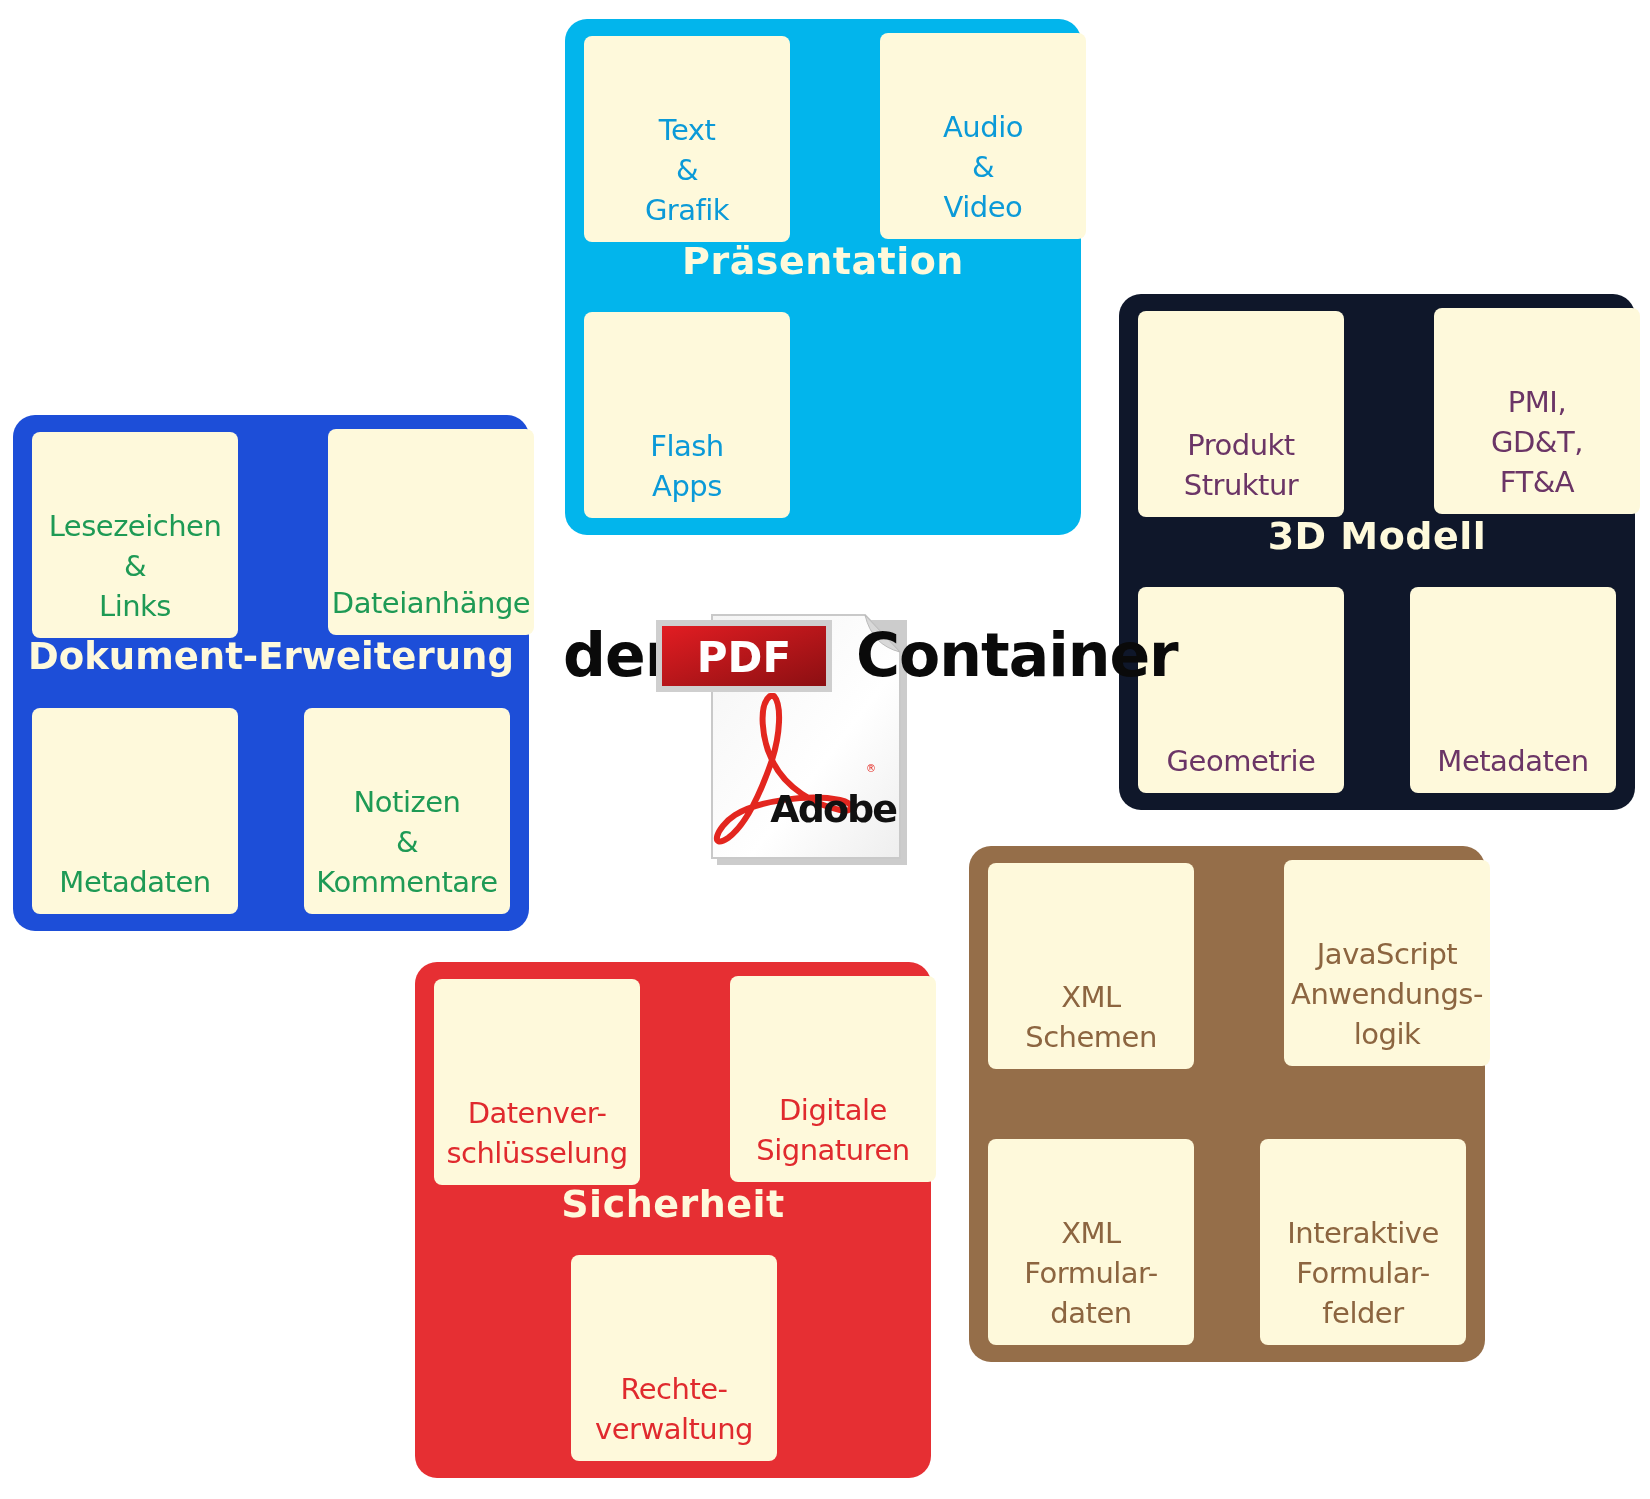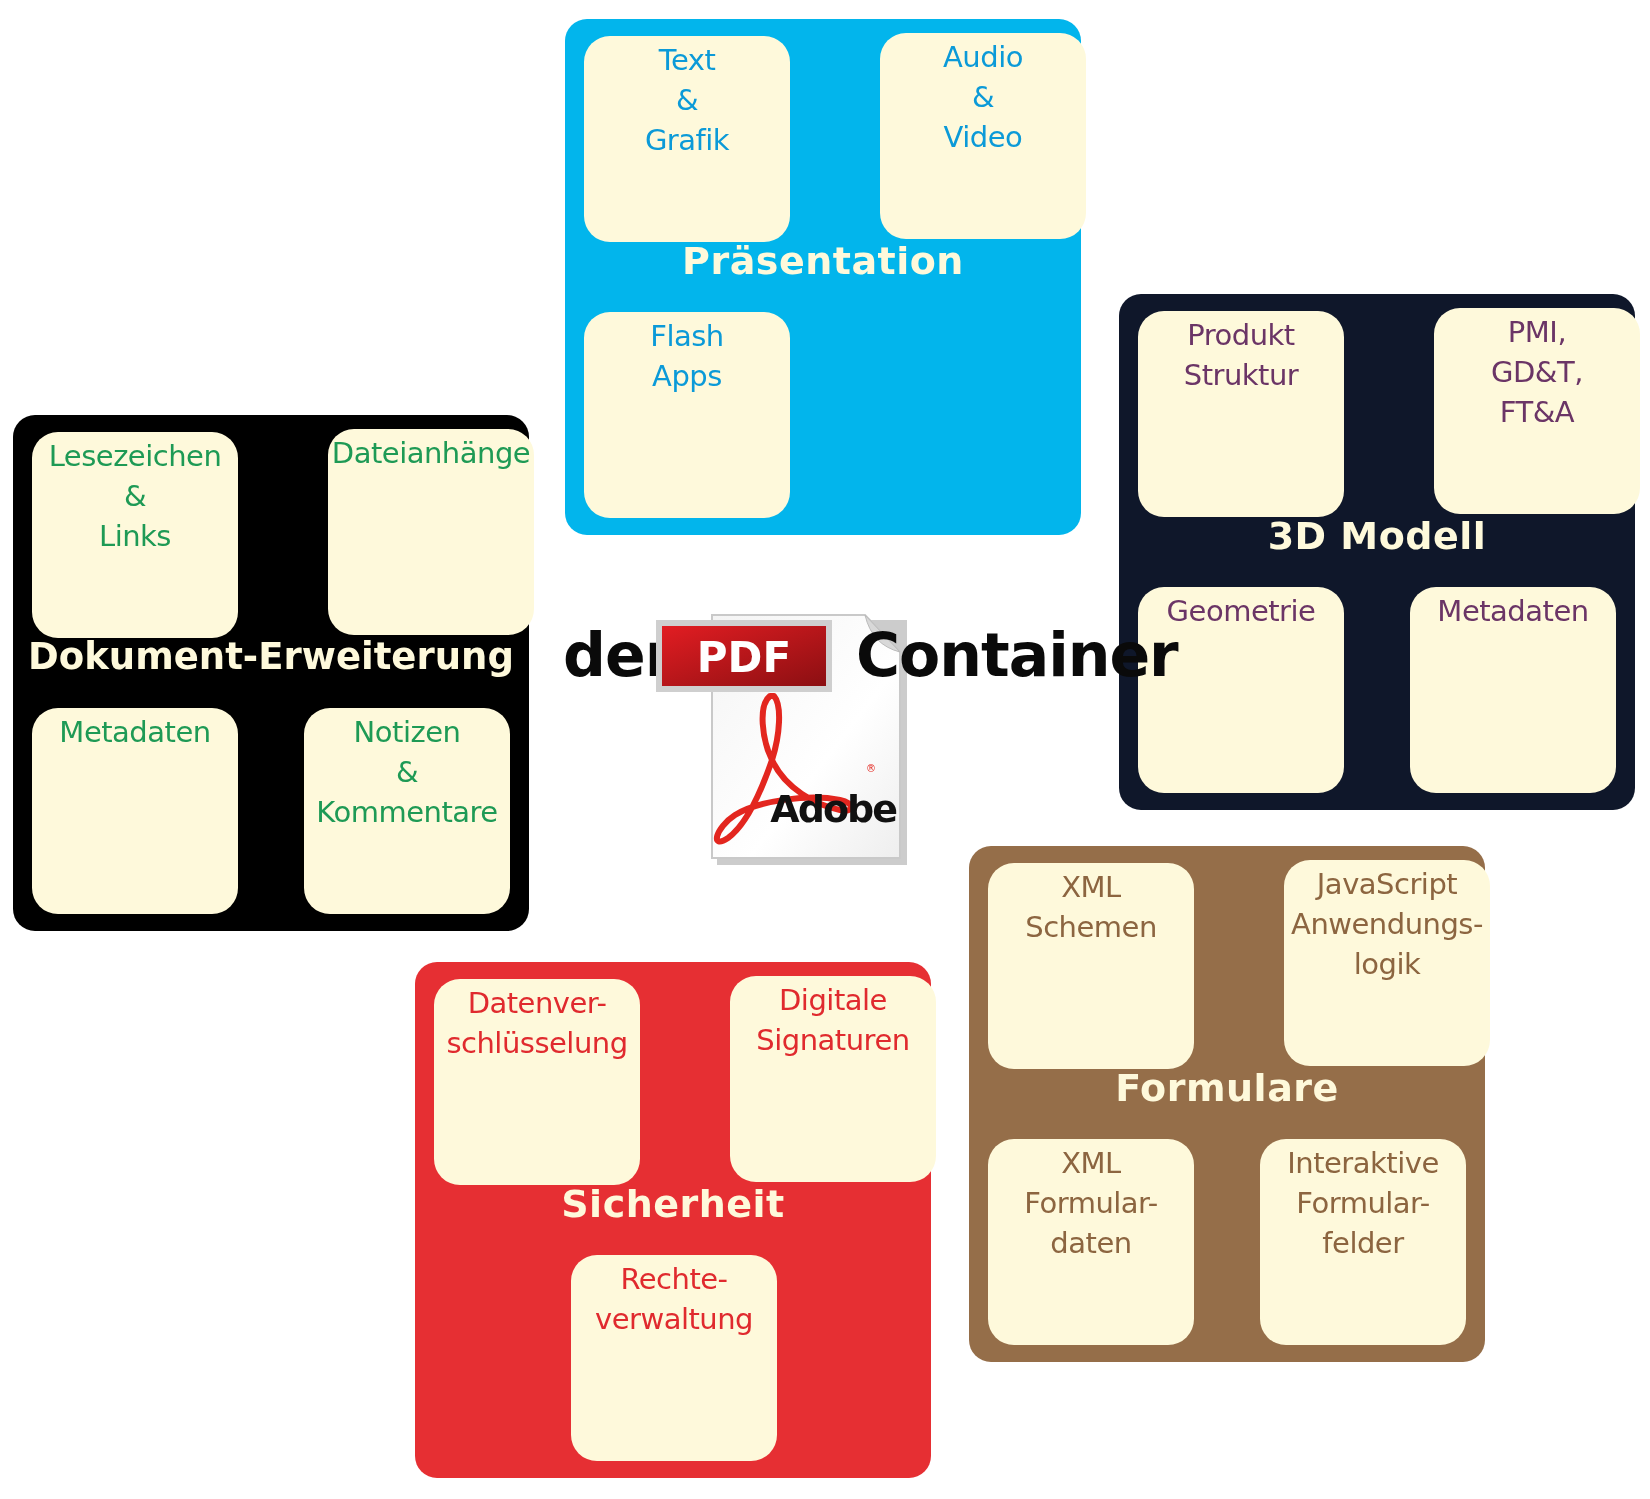--- a/index.html
+++ b/index.html
@@ -1,35 +1,35 @@
 <!DOCTYPE html>
 <html><head>
 <meta charset="utf-8">
 <style>
   html, body { margin: 0; padding: 0; background: #ffffff; }
   body { width: 1650px; height: 1499px; position: relative; overflow: hidden;
          font-family: "DejaVu Sans", sans-serif; }
   .group { position: absolute; width: 516px; height: 516px; border-radius: 22px; }
   .tile { position: absolute; width: 206px; height: 206px; background: #fef9db;
-          border-radius: 26px; display: flex; align-items: flex-start; justify-content: center;
-          text-align: center; box-sizing: border-box; padding: 4px 4px; }
+          border-radius: 8px; display: flex; align-items: flex-end; justify-content: center;
+          text-align: center; box-sizing: border-box; padding: 12px 4px; }
   .tile-text { font-family: "DejaVu Sans", sans-serif; font-size: 29px; line-height: 40px;
                white-space: pre-line; letter-spacing: -0.5px; }
   .tile.t1 { left: 19px; top: 17px; }
   .tile.t2 { left: 291px; top: 14px; margin-left: 24px; }
   .tile.t3 { left: 19px; top: 293px; }
   .tile.t4 { left: 291px; top: 293px; }
   .tile.tc { left: 156px; top: 293px; }
   .group-title { position: absolute; left: 0; width: 100%; top: 214px; height: 56px;
                  line-height: 56px; text-align: center; color: #fef9db;
                  font-family: "DejaVu Sans", sans-serif; font-weight: bold; font-size: 38px; letter-spacing: 0.5px; }
 
   #g-praes { left: 565px; top: 19px; background: #02b5ec; }
   #g-praes .tile-text { color: #0b9ad8; }
-  #g-doc { left: 13px; top: 415px; background: #000000; }
+  #g-doc { left: 13px; top: 415px; background: #1d4ed8; }
   #g-doc .tile-text { color: #1e9a55; }
   #g-doc .group-title { font-size: 37px; letter-spacing: 0; }
   #g-3d { left: 1119px; top: 294px; background: #0f172a; }
   #g-3d .tile-text { color: #6b3566; }
   #g-form { left: 969px; top: 846px; background: #956e49; }
   #g-form .tile-text { color: #8c6540; }
   #g-sich { left: 415px; top: 962px; background: #e62f33; }
   #g-sich .tile-text { color: #e02a2e; }
 
   .center-word { position: absolute; top: 620px; font-family: "DejaVu Sans", sans-serif;
@@ -102,21 +102,20 @@
 <div class="group" id="g-form">
   <div class="tile t1">
       <span class="tile-text">XML
 Schemen</span>
     </div>
   <div class="tile t2">
       <span class="tile-text">JavaScript
 Anwendungs-
 logik</span>
     </div>
-  <div class="group-title">Formulare</div>
   <div class="tile t3">
       <span class="tile-text">XML
 Formular-
 daten</span>
     </div>
   <div class="tile t4">
       <span class="tile-text">Interaktive
 Formular-
 felder</span>
     </div>

